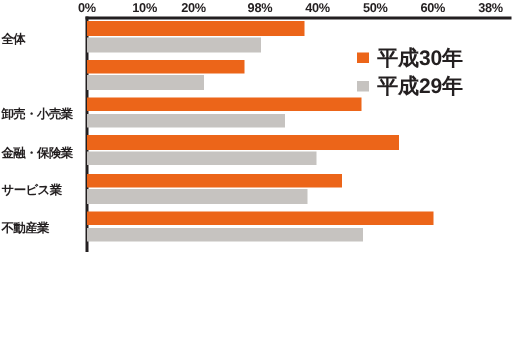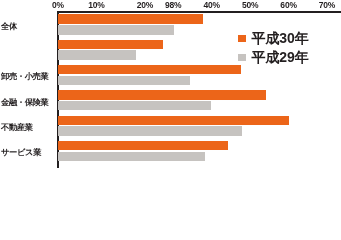--- a/index.html
+++ b/index.html
@@ -135,26 +135,26 @@
   }
 </style>
 </head>
 <body>
 
 <div id="chart-root">
 
   <div class="x-axis-labels">
       <span class="x-tick" style="left: 58px;">0%</span>
       <span class="x-tick" style="left: 96.4286px;">10%</span>
-      <span class="x-tick" style="left: 145px; text-align: center;">20%</span>
+      <span class="x-tick" style="left: 129px; text-align: center;">20%</span>
       <span class="x-tick" style="left: 173.286px;">98%</span>
       <span class="x-tick" style="left: 211.714px;">40%</span>
       <span class="x-tick" style="left: 250.143px;">50%</span>
       <span class="x-tick" style="left: 288.571px;">60%</span>
-      <span class="x-tick" style="left: 327px;">70%</span>
+      <span class="x-tick" style="left: 327px;">38%</span>
     </div>
 
   <div class="x-axis-line"></div>
   <div class="y-axis-line"></div>
 
   <div class="plot">
       <div class="row">
         <div class="row-label">全体</div>
         <div class="bars">
           <div class="bar current" style="width: 145.26px; background: rgb(236, 101, 25);"></div>
@@ -175,31 +175,31 @@
         </div>
       </div>
       <div class="row">
         <div class="row-label">金融・保険業</div>
         <div class="bars">
           <div class="bar current" style="width: 208.283px; background: rgb(236, 101, 25);"></div>
           <div class="bar previous" style="width: 152.946px; background: rgb(198, 195, 192);"></div>
         </div>
       </div>
       <div class="row">
+        <div class="row-label">サービス業</div>
+        <div class="bars">
+          <div class="bar current" style="width: 170.239px; background: rgb(236, 101, 25);"></div>
+          <div class="bar previous" style="width: 147.181px; background: rgb(198, 195, 192);"></div>
+        </div>
+      </div>
+      <div class="row">
         <div class="row-label">不動産業</div>
         <div class="bars">
           <div class="bar current" style="width: 231.34px; background: rgb(236, 101, 25);"></div>
           <div class="bar previous" style="width: 184.073px; background: rgb(198, 195, 192);"></div>
-        </div>
-      </div>
-      <div class="row">
-        <div class="row-label">サービス業</div>
-        <div class="bars">
-          <div class="bar current" style="width: 170.239px; background: rgb(236, 101, 25);"></div>
-          <div class="bar previous" style="width: 147.181px; background: rgb(198, 195, 192);"></div>
         </div>
       </div>
     </div>
 
   <div class="legend">
     <div class="legend-item">
       <span class="legend-swatch current" style="background: rgb(236, 101, 25);"></span>
       <span class="legend-label">平成30年</span>
     </div>
     <div class="legend-item">

